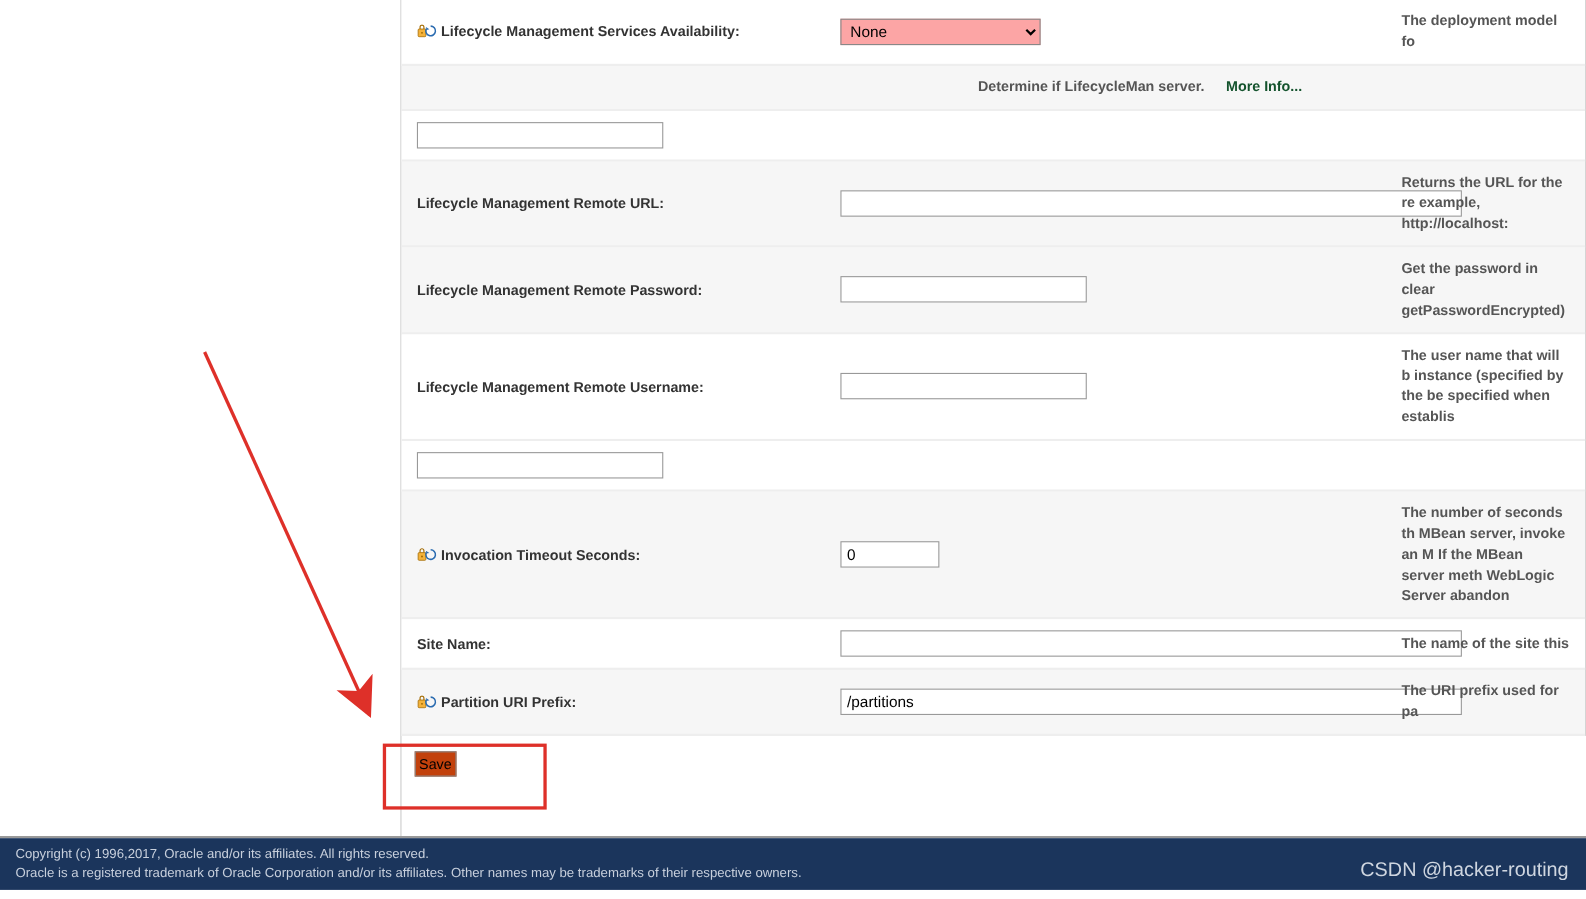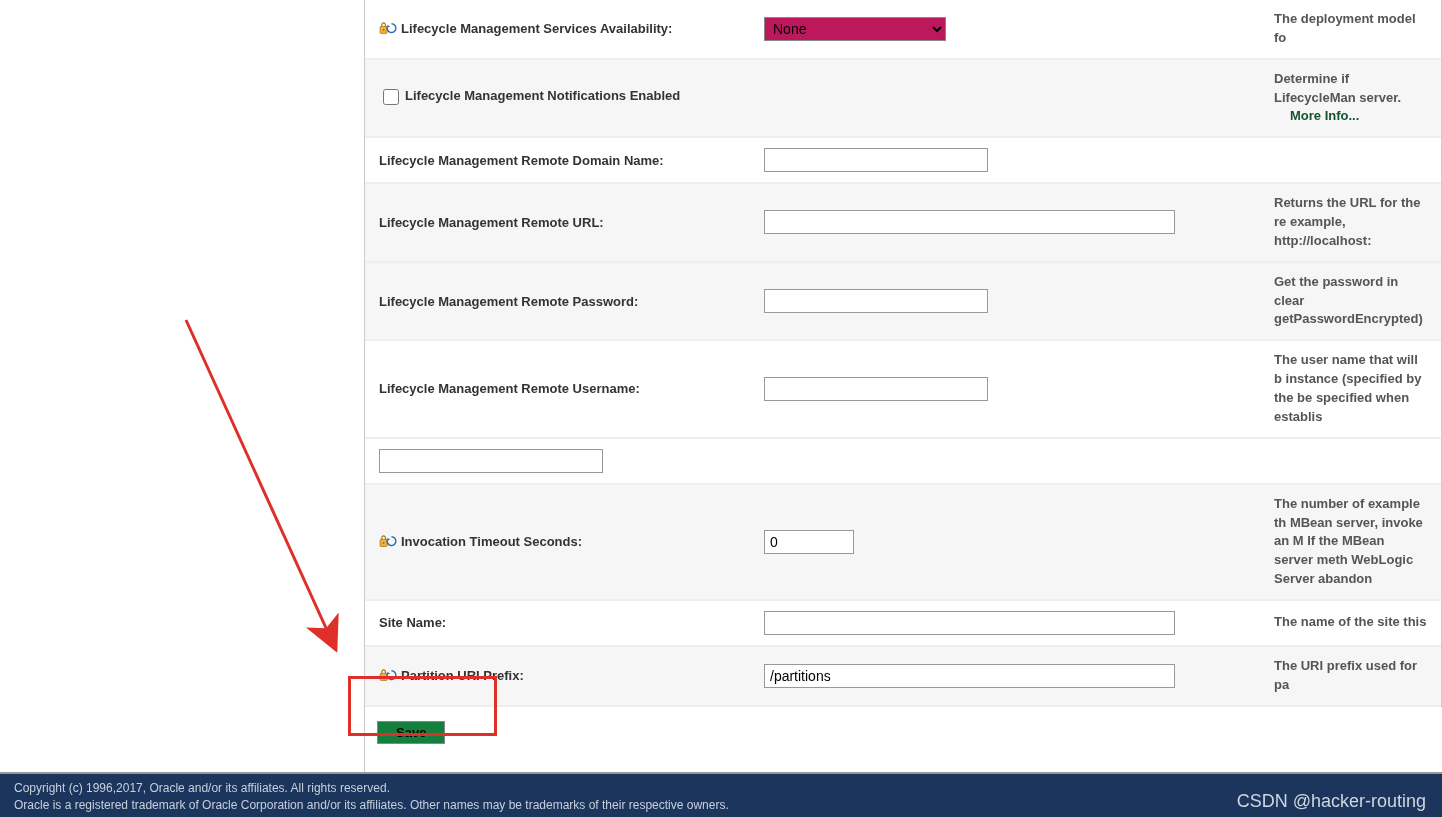--- a/index.html
+++ b/index.html
@@ -70,51 +70,50 @@
     justify-content: center;
     flex-shrink: 0;
     margin-top: 1px;
   }
   .lock-icon svg { width: 18px; height: 14px; }
   select.ctrl {
     font-size: 14px;
     padding: 2px 4px;
     width: 182px;
     border: 1px solid #888;
-    background: #be185d;
+    background: #fca5a5;
   }
   input.text-ctrl {
     font-size: 14px;
     padding: 3px 5px;
     border: 1px solid #999;
     background: #fff;
   }
   .w-med { width: 224px; }
   .w-sm  { width: 90px; }
-  .w-wide { width: 411px; }
+  .w-wide { width: 565px; }
   .chk {
     width: 16px; height: 16px;
     margin-right: 6px;
     margin-top: 1px;
   }
   .more-link {
     color: #14532d;
     cursor: pointer;
     margin-left: 16px;
   }
   .save-row {
     padding: 14px 12px 28px 12px;
   }
   .save-btn {
-    background: #15803d;
+    background: #c2410c;
     border: 1px solid #888;
-    padding: 3px 18px;
+    padding: 3px 3px;
     font-size: 13px;
     cursor: pointer;
-    font-weight: bold;
   }
   .highlight-box {
     position: absolute;
     border: 3px solid #de3029;
     pointer-events: none;
   }
   .arrow-svg {
     position: absolute;
     pointer-events: none;
     overflow: visible;
@@ -169,31 +168,24 @@
     <path d="M14 2 a5 5 0 1 1 -4.5 2.8" fill="none" stroke="#2a6bb0" stroke-width="1.6"></path>
     <path d="M9 3 l0.7 3 l3 -0.7 Z" fill="#2a6bb0"></path>
   </svg>
             </span>
             <span>Lifecycle Management Services Availability:</span>
           </div>
           <div class="input-cell"><select class="ctrl"><option>None</option></select></div>
           <div class="desc-cell">The deployment model fo</div>
         </div>
         <div class="form-row alt">
-          <div class="label-cell">
-            <input type="checkbox" class="chk" style="">
-            <span>Lifecycle Management Notifications Enabled</span>
-          </div>
           <div class="input-cell"></div>
           <div class="desc-cell">Determine if LifecycleMan server.  <span class="more-link">More Info...</span></div>
         </div>
         <div class="form-row">
-          <div class="label-cell">
-            <span>Lifecycle Management Remote Domain Name:</span>
-          </div>
           <div class="input-cell"><input type="text" class="text-ctrl w-med" style=""></div>
         </div>
         <div class="form-row alt">
           <div class="label-cell">
             <span>Lifecycle Management Remote URL:</span>
           </div>
           <div class="input-cell"><input type="text" class="text-ctrl w-wide" style=""></div>
           <div class="desc-cell">Returns the URL for the re example, http://localhost:</div>
         </div>
         <div class="form-row alt">
@@ -221,21 +213,21 @@
     <rect x="1" y="5" width="8" height="8" rx="1" fill="#f4b23a" stroke="#a36a00" stroke-width="0.8"></rect>
     <path d="M3 5 V3 a2 2 0 0 1 4 0 V5" fill="none" stroke="#a36a00" stroke-width="1.2"></path>
     <circle cx="5" cy="9" r="1" fill="#a36a00"></circle>
     <path d="M14 2 a5 5 0 1 1 -4.5 2.8" fill="none" stroke="#2a6bb0" stroke-width="1.6"></path>
     <path d="M9 3 l0.7 3 l3 -0.7 Z" fill="#2a6bb0"></path>
   </svg>
             </span>
             <span>Invocation Timeout Seconds:</span>
           </div>
           <div class="input-cell"><input type="text" class="text-ctrl w-sm" value="0" style=""></div>
-          <div class="desc-cell">The number of example th MBean server, invoke an M If the MBean server meth WebLogic Server abandon</div>
+          <div class="desc-cell">The number of seconds th MBean server, invoke an M If the MBean server meth WebLogic Server abandon</div>
         </div>
         <div class="form-row">
           <div class="label-cell">
             <span>Site Name:</span>
           </div>
           <div class="input-cell"><input type="text" class="text-ctrl w-wide" style=""></div>
           <div class="desc-cell">The name of the site this</div>
         </div>
         <div class="form-row alt">
           <div class="label-cell">

